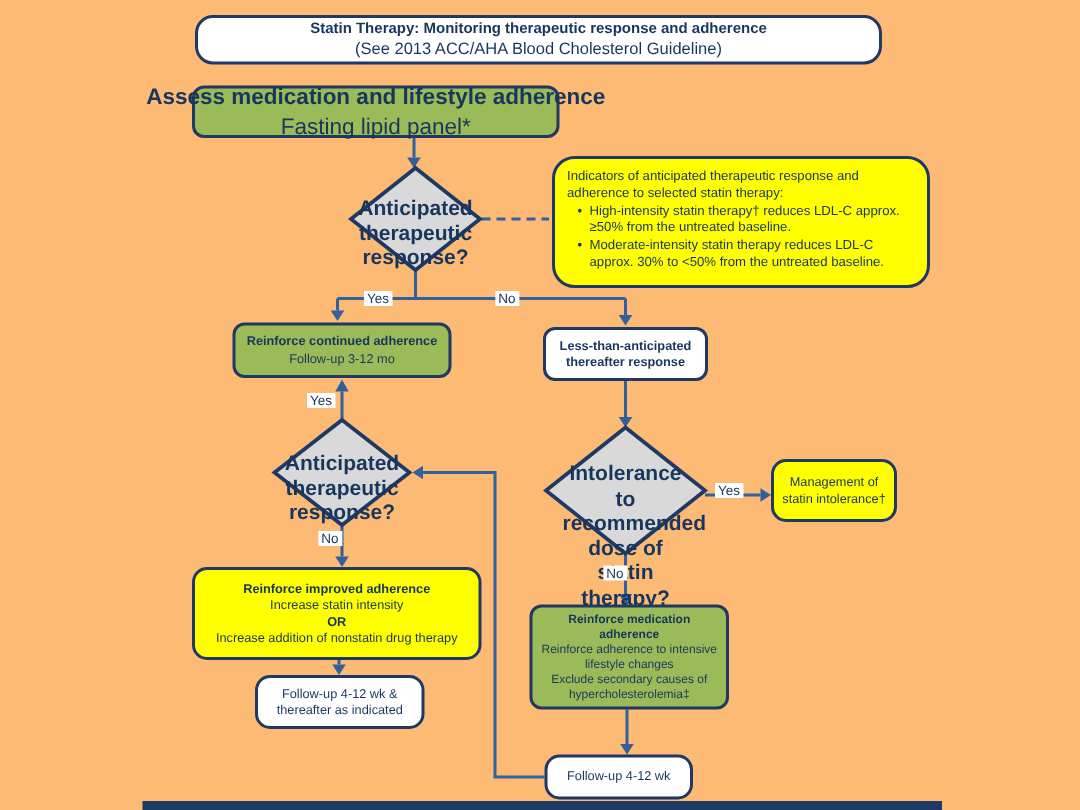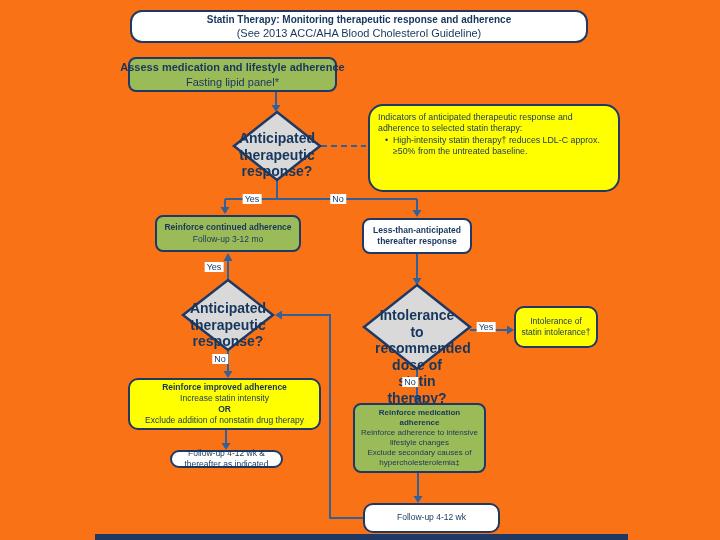--- a/index.html
+++ b/index.html
@@ -1,17 +1,17 @@
 <!DOCTYPE html>
 <html><head>
 <meta charset="utf-8">
 <style>
   html,body{margin:0;padding:0;}
   #canvas{
-    position:relative;width:720px;height:540px;background:#f97316;
+    position:relative;width:720px;height:540px;background:#fdba74;
     font-family:"Liberation Sans","DejaVu Sans",sans-serif;overflow:hidden;
   }
   svg.lines{position:absolute;left:0;top:0;z-index:1;}
   .box{
     position:absolute;box-sizing:border-box;z-index:2;
     border:2px solid #1f3864;border-radius:8px;background:#fff;
     display:flex;flex-direction:column;justify-content:center;align-items:center;
     text-align:center;font-size:8.5px;color:#17365d;line-height:1.3;padding:2px 4px;
   }
   .box .ln{white-space:nowrap;}
@@ -73,73 +73,74 @@
       <polygon points="228,280 273,315 228,350 183,315"></polygon>
       <polygon points="417,285 470,327 417,369 364,327"></polygon>
     </g>
   </svg>
 
   <div class="box title-box" style="left:130px;top:10px;width:458px;height:33px;">
     <div class="t1 ln">Statin Therapy: Monitoring therapeutic response and adherence</div>
     <div class="t2 ln">(See 2013 ACC/AHA Blood Cholesterol Guideline)</div>
   </div>
 
-  <div class="box green" style="left:128px;top:57px;width:209px;height:35px;font-size:11px;">
+  <div class="box green" style="left:128px;top:57px;width:245px;height:35px;font-size:15px;">
     <div class="bold ln">Assess medication and lifestyle adherence</div>
     <div class="ln">Fasting lipid panel*</div>
   </div>
 
   <div class="box yellow indicators" style="left:368px;top:104px;width:252px;height:88px;">
     <div>Indicators of anticipated therapeutic response and adherence to selected statin therapy:</div>
     <ul>
       <li>High-intensity statin therapy† reduces LDL-C approx. ≥50% from the untreated baseline.</li>
+      <li>Moderate-intensity statin therapy reduces LDL-C approx. 30% to &lt;50% from the untreated baseline.</li>
     </ul>
   </div>
 
   <div class="dlabel" style="left:235px;top:130px;">Anticipated therapeutic response?</div>
   <div class="dlabel" style="left:186px;top:300px;">Anticipated therapeutic response?</div>
   <div class="dlabel" style="left:375px;top:307px;">Intolerance to recommended dose of statin therapy?</div>
 
   <div class="box green" style="left:155px;top:215px;width:146px;height:37px;">
     <div class="bold ln">Reinforce continued adherence</div>
     <div class="ln">Follow-up 3-12 mo</div>
   </div>
 
   <div class="box" style="left:362px;top:218px;width:110px;height:36px;">
     <div class="bold ln">Less-than-anticipated</div>
     <div class="bold ln">thereafter response</div>
   </div>
 
   <div class="box yellow" style="left:514px;top:306px;width:84px;height:42px;">
-    <div class="ln">Intolerance of</div>
+    <div class="ln">Management of</div>
     <div class="ln">statin intolerance†</div>
   </div>
 
-  <div class="box yellow" style="left:128px;top:378px;width:193px;height:52px;">
+  <div class="box yellow" style="left:128px;top:378px;width:193px;height:62px;">
     <div class="bold ln">Reinforce improved adherence</div>
     <div class="ln">Increase statin intensity</div>
     <div class="bold ln">OR</div>
-    <div class="ln">Exclude addition of nonstatin drug therapy</div>
+    <div class="ln">Increase addition of nonstatin drug therapy</div>
   </div>
 
-  <div class="box" style="left:170px;top:450px;width:113px;height:18px;border-radius:10px;">
+  <div class="box" style="left:170px;top:450px;width:113px;height:36px;border-radius:10px;">
     <div class="ln">Follow-up 4-12 wk &amp;</div>
     <div class="ln">thereafter as indicated</div>
   </div>
 
   <div class="box green" style="left:353px;top:403px;width:133px;height:70px;font-size:8px;line-height:1.25;">
     <div class="bold ln">Reinforce medication</div>
     <div class="bold ln">adherence</div>
     <div class="ln">Reinforce adherence to intensive</div>
     <div class="ln">lifestyle changes</div>
     <div class="ln">Exclude secondary causes of</div>
     <div class="ln">hypercholesterolemia‡</div>
   </div>
 
-  <div class="box" style="left:363px;top:503px;width:137px;height:30px;border-radius:10px;">
+  <div class="box" style="left:363px;top:503px;width:99px;height:30px;border-radius:10px;">
     <div class="ln">Follow-up 4-12 wk</div>
   </div>
 
   <div class="yn" style="left:252px;top:199px;">Yes</div>
   <div class="yn" style="left:338px;top:199px;">No</div>
   <div class="yn" style="left:214px;top:267px;">Yes</div>
   <div class="yn" style="left:220px;top:359px;">No</div>
   <div class="yn" style="left:486px;top:327px;">Yes</div>
   <div class="yn" style="left:410px;top:382px;">No</div>
 

